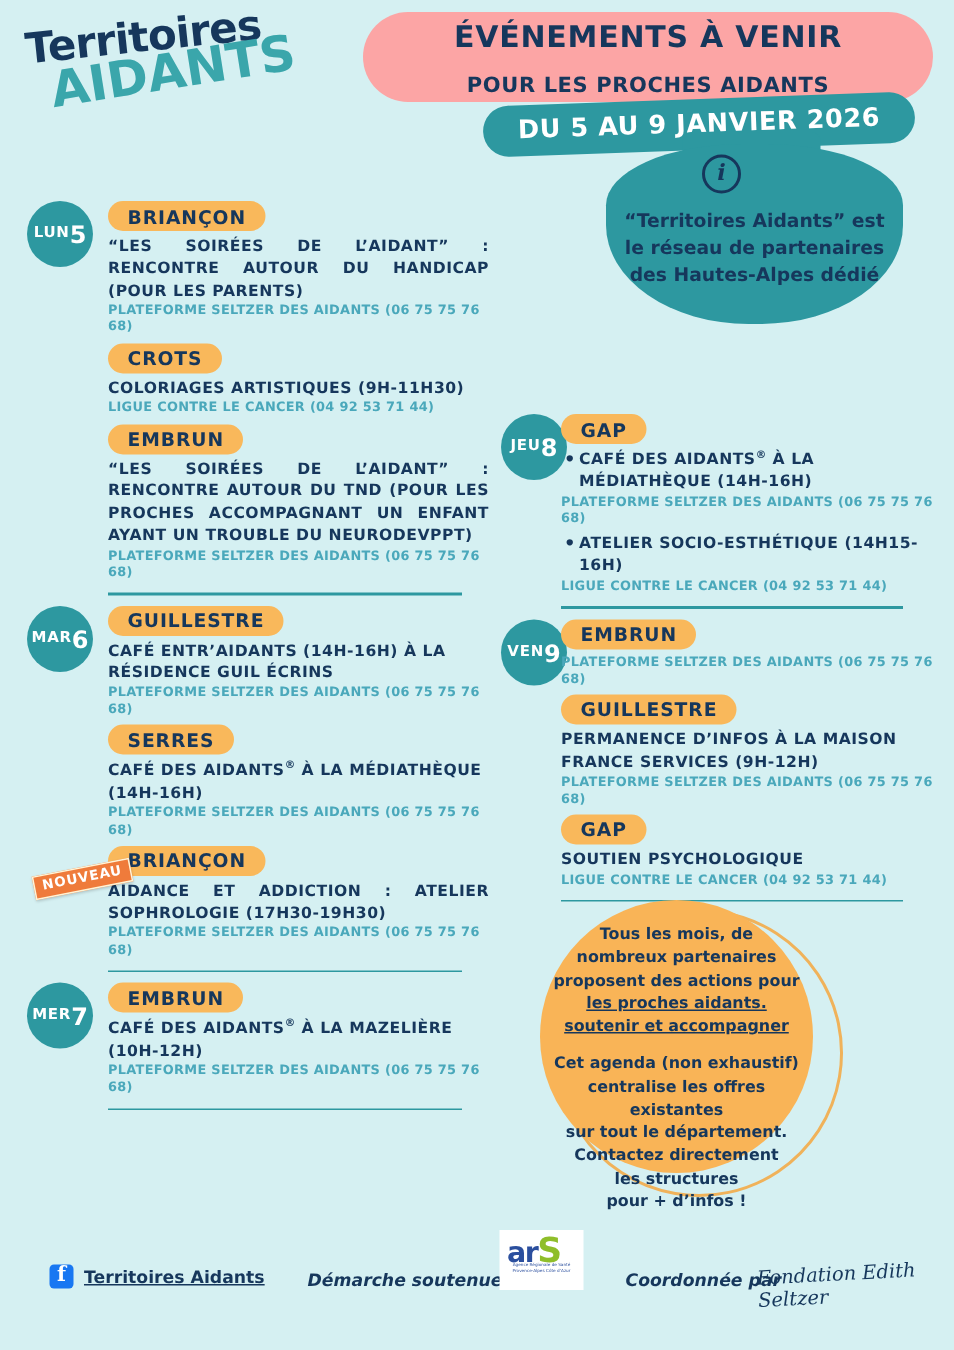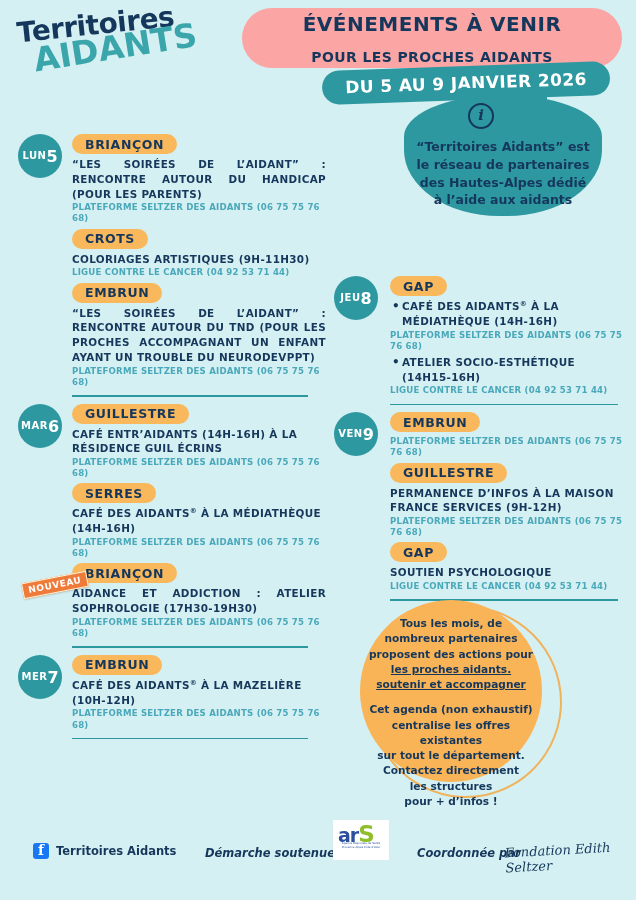--- a/index.html
+++ b/index.html
@@ -91,21 +91,21 @@
   .day-circle{
     position:absolute;left:0;top:0;width:44px;height:44px;border-radius:50%;
     background:#2d98a0;color:#ffffff;
     display:flex;flex-direction:row;align-items:center;justify-content:center;
     line-height:1;
   }
   .day-circle .dname{font-size:10px;font-weight:bold;letter-spacing:.5px;font-family:"DejaVu Sans",sans-serif;}
   .day-circle .dnum{font-size:16px;font-weight:bold;margin-top:2px;font-family:"DejaVu Sans",sans-serif;}
 
   .events{margin-left:54px;}
-  .col-right .events{margin-left:56px;}
+  .col-right .events{margin-left:40px;}
 
   .event{margin-bottom:4px;position:relative;}
   .city{
     display:inline-block;background:#f9b85b;color:#16375c;
     border-radius:11px;padding:2.5px 13px;
     font-size:12.5px;font-weight:bold;letter-spacing:.6px;
     font-family:"DejaVu Sans", sans-serif;
     margin-bottom:3px;
   }
   .ev-title{
@@ -164,21 +164,21 @@
   .footer{position:absolute;left:0;bottom:24px;width:636px;height:40px;}
   .fb-wrap{position:absolute;left:33px;top:7px;display:flex;align-items:center;gap:7px;}
   .fb-icon{
     width:16px;height:16px;background:#1877f2;border-radius:3px;position:relative;
   }
   .fb-icon::after{
     content:"f";position:absolute;left:0;right:0;top:-1px;text-align:center;
     color:#fff;font-size:14px;font-weight:bold;
     font-family:"DejaVu Serif", serif;
   }
-  .fb-label{font-size:11.5px;font-weight:bold;color:#16375c;font-family:"DejaVu Sans",sans-serif;}
+  .fb-label{font-size:11.5px;font-weight:bold;color:#16375c;font-family:"DejaVu Sans",sans-serif;text-decoration:underline;}
 
   .support{
     position:absolute;left:205px;top:10px;font-size:11.5px;font-weight:bold;
     font-style:italic;color:#16375c;font-family:"DejaVu Sans",sans-serif;
   }
   .ars{
     position:absolute;left:333px;top:-16px;width:56px;height:40px;background:#ffffff;
     display:block;
     text-align:center;
   }
@@ -220,21 +220,20 @@
     <span>DU 5 AU 9 JANVIER 2026</span>
   </div>
 
   <div class="info-stem"></div>
   <div class="info-blob"></div>
   <div class="info-icon"></div>
   <div class="info-text">
     <div>“Territoires Aidants” est</div>
     <div>le réseau de partenaires</div>
     <div>des Hautes-Alpes dédié</div>
-    <div>à l’aide aux aidants</div>
   </div>
 
   <div class="col-left">
 
     <div class="day-row">
       <div class="day-circle">
         <span class="dname">LUN</span>
         <span class="dnum">5</span>
       </div>
       <div class="events">

